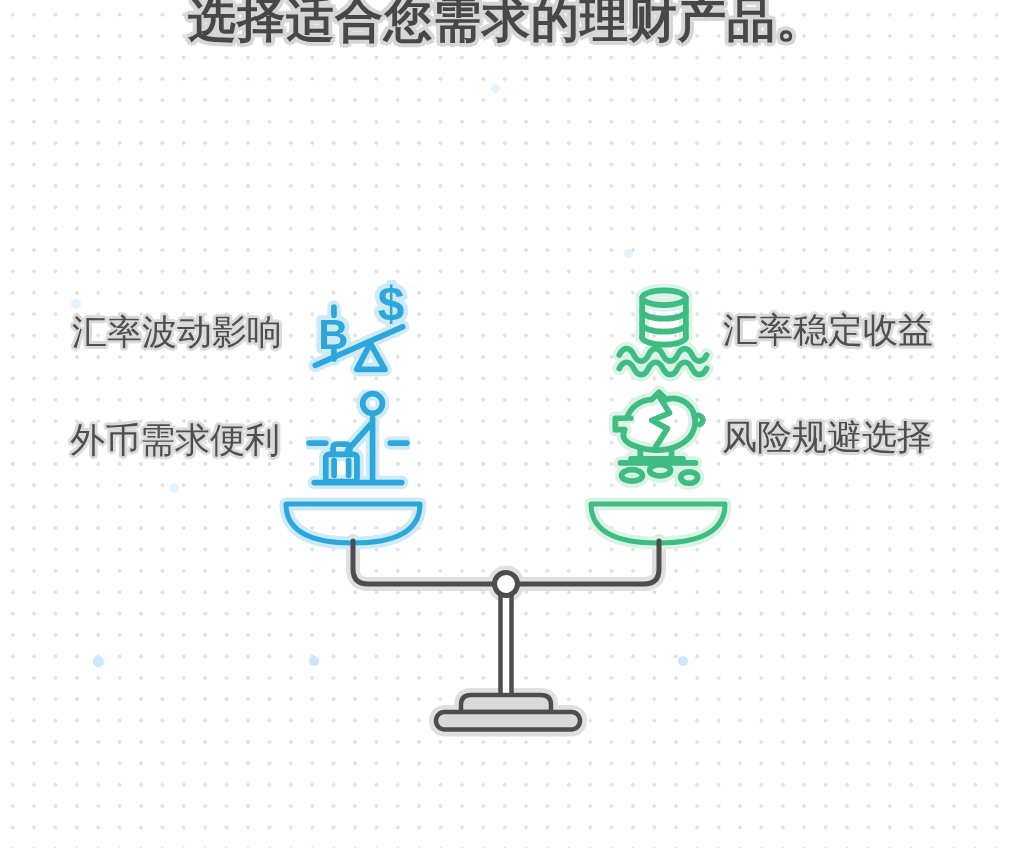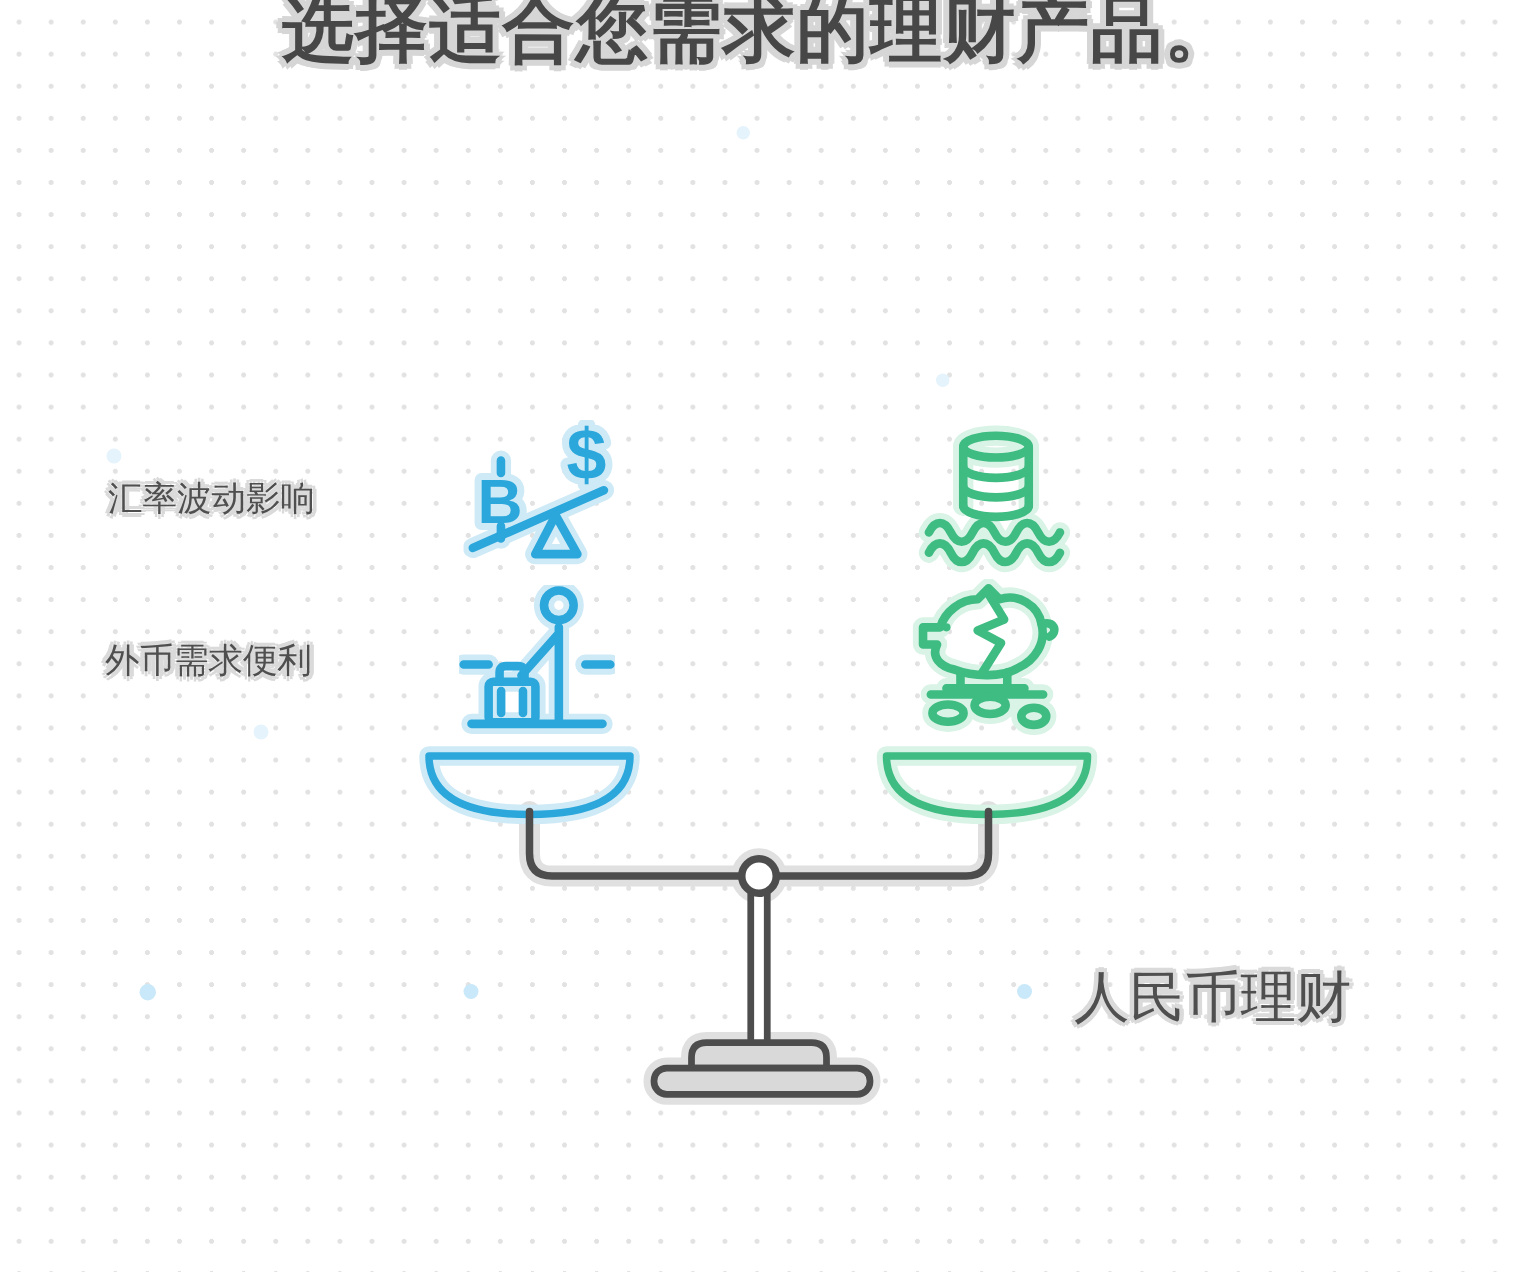--- a/index.html
+++ b/index.html
@@ -15,21 +15,21 @@
       0 -3px 0 #dadada,0 3px 0 #dadada,3px 0 0 #dadada,-3px 0 0 #dadada,
       2.2px 2.2px 0 #dadada,-2.2px 2.2px 0 #dadada,2.2px -2.2px 0 #dadada,-2.2px -2.2px 0 #dadada;
   }
   .title{
     position:absolute;top:-12px;left:0;width:100%;text-align:center;
     font-size:48px;font-weight:bold;letter-spacing:1px;color:#474747;
     text-shadow:
       0 -4px 0 #d6d6d6,0 4px 0 #d6d6d6,4px 0 0 #d6d6d6,-4px 0 0 #d6d6d6,
       3px 3px 0 #d6d6d6,-3px 3px 0 #d6d6d6,3px -3px 0 #d6d6d6,-3px -3px 0 #d6d6d6;
   }
-  .feat-text{position:absolute;height:100px;display:flex;align-items:center;font-size:23px;}
+  .feat-text{position:absolute;height:100px;display:flex;align-items:center;font-size:35px;}
   .cat-label{position:absolute;font-size:37px;}
   .icon-box{position:absolute;width:104px;height:104px;}
   .icon-box svg{width:100%;height:100%;display:block;}
   .scale-box{position:absolute;left:258px;top:485px;width:500px;height:260px;}
   .deco-dot{position:absolute;border-radius:50%;}
   .deco-blue{background:#c9e8f9;}
   .deco-blue-faint{background:#e4f3fc;}
 </style>
 </head>
 <body>
@@ -42,20 +42,22 @@
   <div class="deco-dot deco-blue-faint" style="left:169px;top:483px;width:10px;height:10px;"></div>
   <div class="deco-dot deco-blue-faint" style="left:71px;top:299px;width:10px;height:10px;"></div>
   <div class="deco-dot deco-blue-faint" style="left:491px;top:84px;width:9px;height:9px;"></div>
   <div class="deco-dot deco-blue-faint" style="left:624px;top:249px;width:9px;height:9px;"></div>
 
   <div class="title">选择适合您需求的理财产品。</div>
 
   <div class="feat-text halo" style="left:72px;top:282px;">汇率波动影响</div>
   <div class="feat-text halo" style="left:70px;top:390px;font-family:Liberation Mono, monospace;">外币需求便利</div>
 
+  <div class="feat-text halo" style="left:723px;top:280px;">汇率稳定收益</div>
+  <div class="feat-text halo" style="left:722px;top:387px;">风险规避选择</div>
 
   <div class="icon-box" style="left:309px;top:280px;">
     <svg viewBox="0 0 100 100" fill="none" stroke-linecap="round" stroke-linejoin="round">
       <g stroke="#cfeaf7" stroke-width="13">
         <path d="M6,82 L90,45"></path>
           <path d="M46,86 L73,86 L59,61 Z"></path>
         <path d="M24,26 V34 M24,68 V76"></path>
       </g>
       <text x="9" y="66" font-size="40" font-weight="bold" stroke="#cfeaf7" stroke-width="9">B</text>
       <text x="66" y="38" font-size="46" font-weight="bold" stroke="#cfeaf7" stroke-width="9">$</text>
@@ -156,15 +158,14 @@
       <g>
         <path d="M95,56 V84 Q95,99 110,99 H386 Q401,99 401,84 V56" stroke="#4d4d4d" stroke-width="5"></path>
         <rect x="242.5" y="100" width="11" height="111" fill="#ffffff" stroke="#4d4d4d" stroke-width="4.5"></rect>
         <path d="M203,227 V220 Q203,210 213,210 H283 Q293,210 293,220 V227 Z" fill="#d9d9d9" stroke="#4d4d4d" stroke-width="4.5"></path>
         <rect x="178" y="227" width="144" height="17.5" rx="8.5" fill="#d9d9d9" stroke="#4d4d4d" stroke-width="4.5"></rect>
         <circle cx="248" cy="99" r="11.5" fill="#ffffff" stroke="#4d4d4d" stroke-width="5"></circle>
       </g>
     </svg>
   </div>
 
-  <div class="cat-label halo" style="left:716px;top:640px;">人民币理财</div>
 
 </div>
 
 </body></html>

